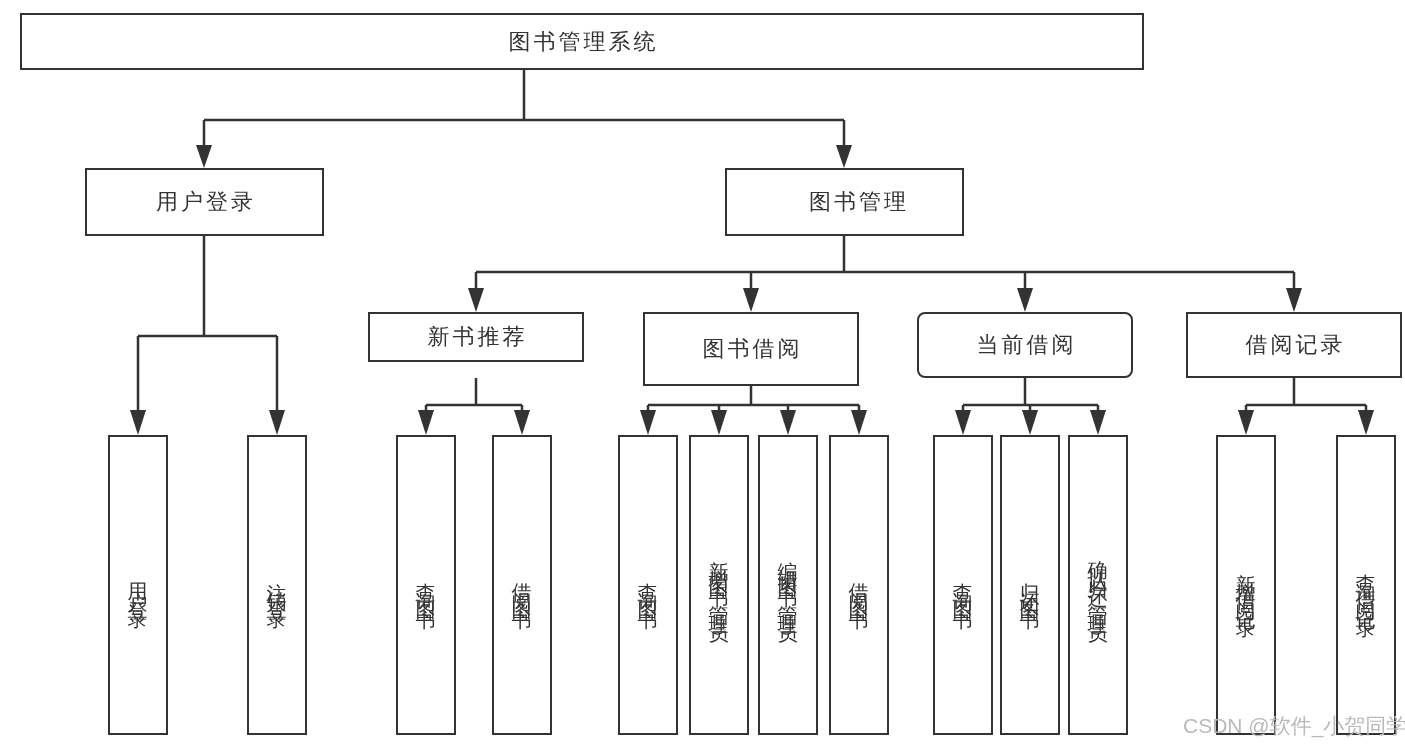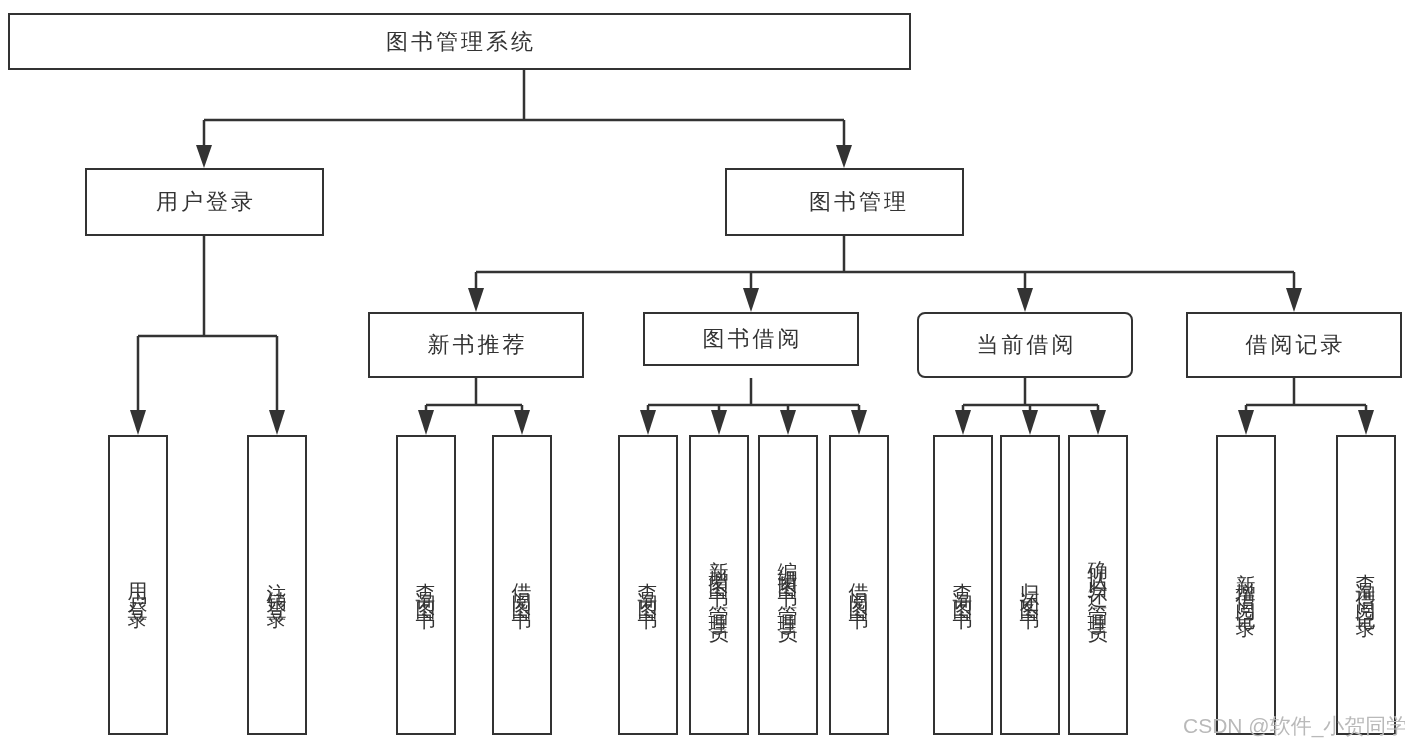--- a/index.html
+++ b/index.html
@@ -100,35 +100,35 @@
       <polygon points="780,410 796,410 788,435"></polygon>
       <polygon points="851,410 867,410 859,435"></polygon>
       <polygon points="955,410 971,410 963,435"></polygon>
       <polygon points="1022,410 1038,410 1030,435"></polygon>
       <polygon points="1090,410 1106,410 1098,435"></polygon>
       <polygon points="1238,410 1254,410 1246,435"></polygon>
       <polygon points="1358,410 1374,410 1366,435"></polygon>
     </g>
   </svg>
 
-  <div class="node" style="left:8px; top:13px; width:903px; height:57px;">
+  <div class="node" style="left:20px; top:13px; width:1124px; height:57px;">
     <span class="hlabel">图书管理系统</span>
   </div>
 
   <div class="node" style="left:85px; top:168px; width:239px; height:68px;">
     <span class="hlabel">用户登录</span>
   </div>
   <div class="node" style="left:725px; top:168px; width:239px; height:68px;padding-left:26px;">
     <span class="hlabel">图书管理</span>
   </div>
 
-  <div class="node" style="left:368px; top:312px; width:216px; height:66px;">
+  <div class="node" style="left:368px; top:312px; width:216px; height:50px;">
     <span class="hlabel">新书推荐</span>
   </div>
-  <div class="node" style="left:643px; top:312px; width:216px; height:54px;">
+  <div class="node" style="left:643px; top:312px; width:216px; height:74px;">
     <span class="hlabel">图书借阅</span>
   </div>
   <div class="node" style="left:917px; top:312px; width:216px; height:66px;border-radius:8px;">
     <span class="hlabel">当前借阅</span>
   </div>
   <div class="node" style="left:1186px; top:312px; width:216px; height:66px;text-align:center;">
     <span class="hlabel">借阅记录</span>
   </div>
 
   <div class="node vbox" style="left:108px;">

